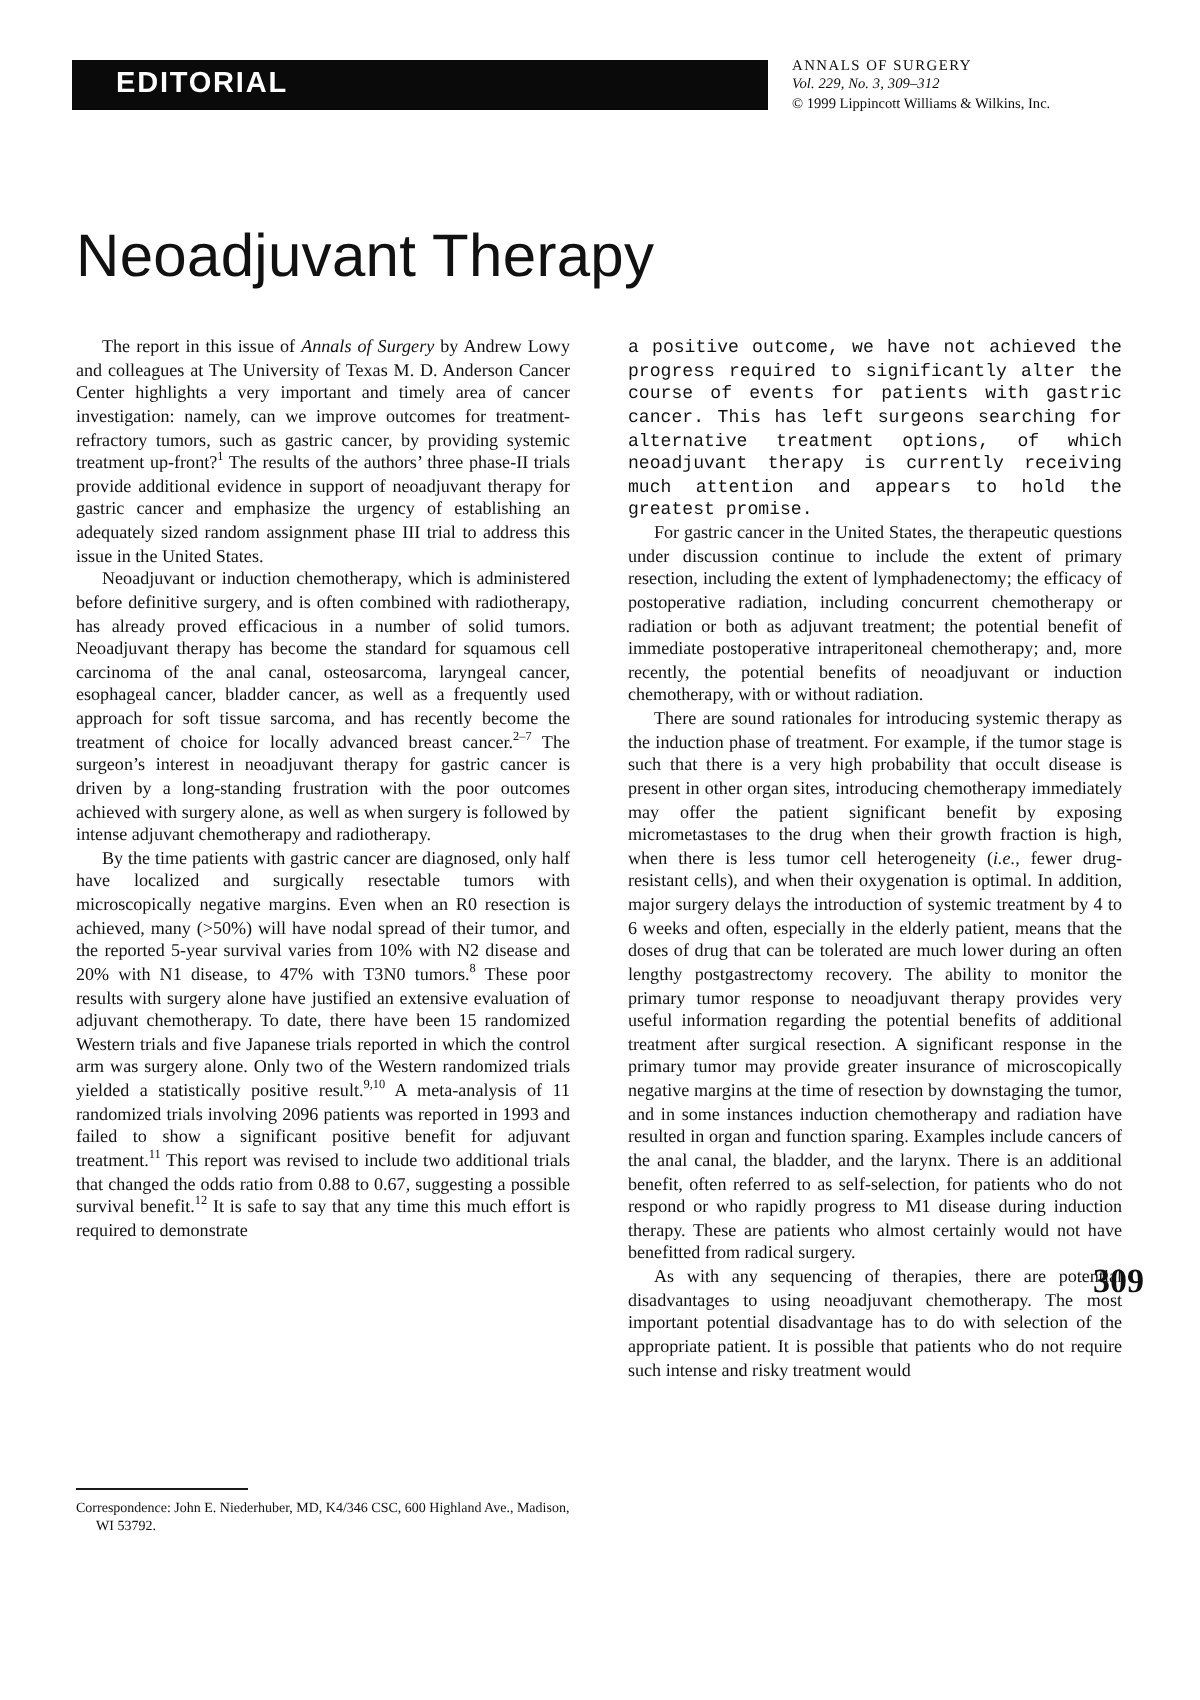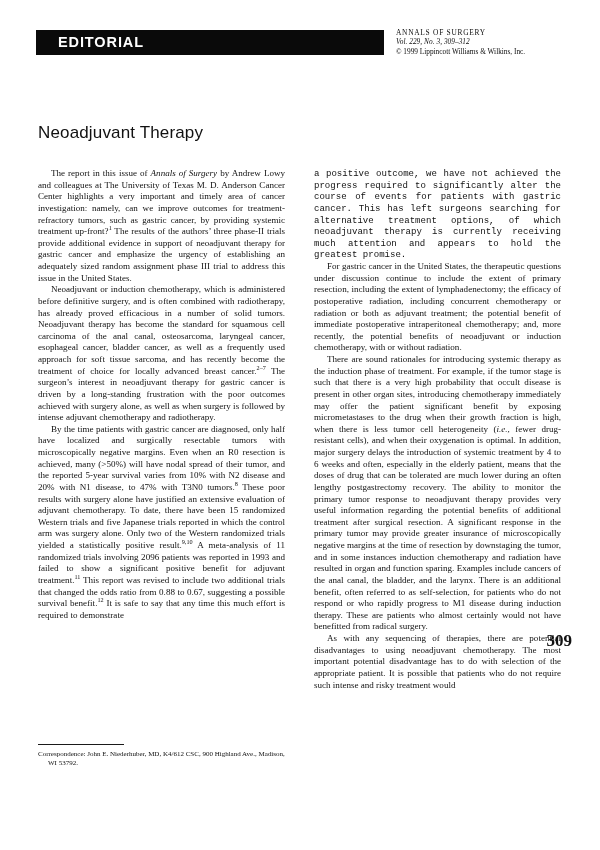--- a/index.html
+++ b/index.html
@@ -65,23 +65,23 @@
     letter-spacing: 0.75px;
     font-size: 7.4px;
   }
   .journal-info .jvol { letter-spacing: 0.05px; font-style: italic; }
   .journal-info .jcopy { letter-spacing: 0.0px; }
 
   
   .article-title {
     position: absolute;
     left: 38px;
-    top: 112px;
+    top: 92px;
     font-family: "Liberation Sans", "DejaVu Sans", sans-serif;
-    font-size: 17px;
+    font-size: 30px;
     font-weight: normal;
     letter-spacing: 0.15px;
     color: #111;
   }
 
   
   .col {
     position: absolute;
     top: 168px;
     width: 247px;
@@ -168,18 +168,18 @@
 
   <div class="col col-right">
       <p class="cont">a positive outcome, we have not achieved the progress required to significantly alter the course of events for patients with gastric cancer. This has left surgeons searching for alternative treatment options, of which neoadjuvant therapy is currently receiving much attention and appears to hold the greatest promise.</p>
       <p>For gastric cancer in the United States, the therapeutic questions under discussion continue to include the extent of primary resection, including the extent of lymphadenectomy; the efficacy of postoperative radiation, including concurrent chemotherapy or radiation or both as adjuvant treatment; the potential benefit of immediate postoperative intraperitoneal chemotherapy; and, more recently, the potential benefits of neoadjuvant or induction chemotherapy, with or without radiation.</p>
       <p>There are sound rationales for introducing systemic therapy as the induction phase of treatment. For example, if the tumor stage is such that there is a very high probability that occult disease is present in other organ sites, introducing chemotherapy immediately may offer the patient significant benefit by exposing micrometastases to the drug when their growth fraction is high, when there is less tumor cell heterogeneity (<i>i.e.</i>, fewer drug-resistant cells), and when their oxygenation is optimal. In addition, major surgery delays the introduction of systemic treatment by 4 to 6 weeks and often, especially in the elderly patient, means that the doses of drug that can be tolerated are much lower during an often lengthy postgastrectomy recovery. The ability to monitor the primary tumor response to neoadjuvant therapy provides very useful information regarding the potential benefits of additional treatment after surgical resection. A significant response in the primary tumor may provide greater insurance of microscopically negative margins at the time of resection by downstaging the tumor, and in some instances induction chemotherapy and radiation have resulted in organ and function sparing. Examples include cancers of the anal canal, the bladder, and the larynx. There is an additional benefit, often referred to as self-selection, for patients who do not respond or who rapidly progress to M1 disease during induction therapy. These are patients who almost certainly would not have benefitted from radical surgery.</p>
       <p>As with any sequencing of therapies, there are potential disadvantages to using neoadjuvant chemotherapy. The most important potential disadvantage has to do with selection of the appropriate patient. It is possible that patients who do not require such intense and risky treatment would</p>
     </div>
 
   <div class="footnote">
     <div class="rule"></div>
-    <p>Correspondence: John E. Niederhuber, MD, K4/612 CSC, 900 Highland Ave., Madison, WI 53792.</p>
+    <p>Correspondence: John E. Niederhuber, MD, K4/346 CSC, 600 Highland Ave., Madison, WI 53792.</p>
   </div>
 
   <div class="folio">309</div>
 
 </div>
 
 </body></html>

